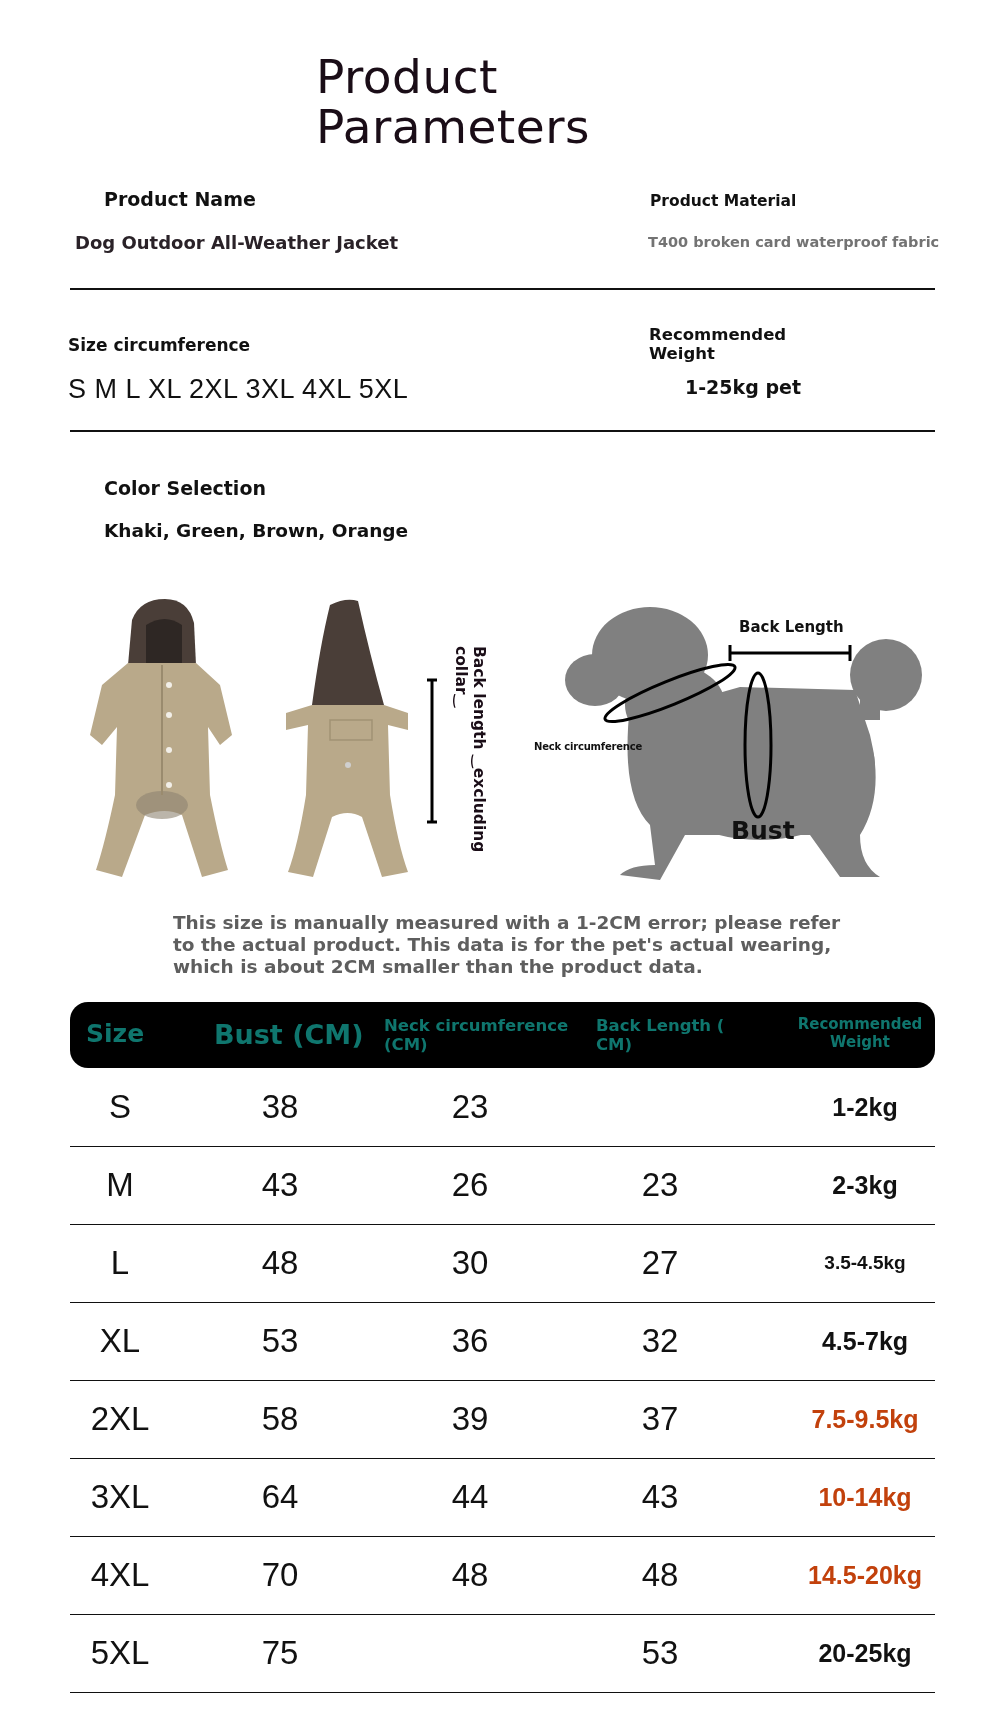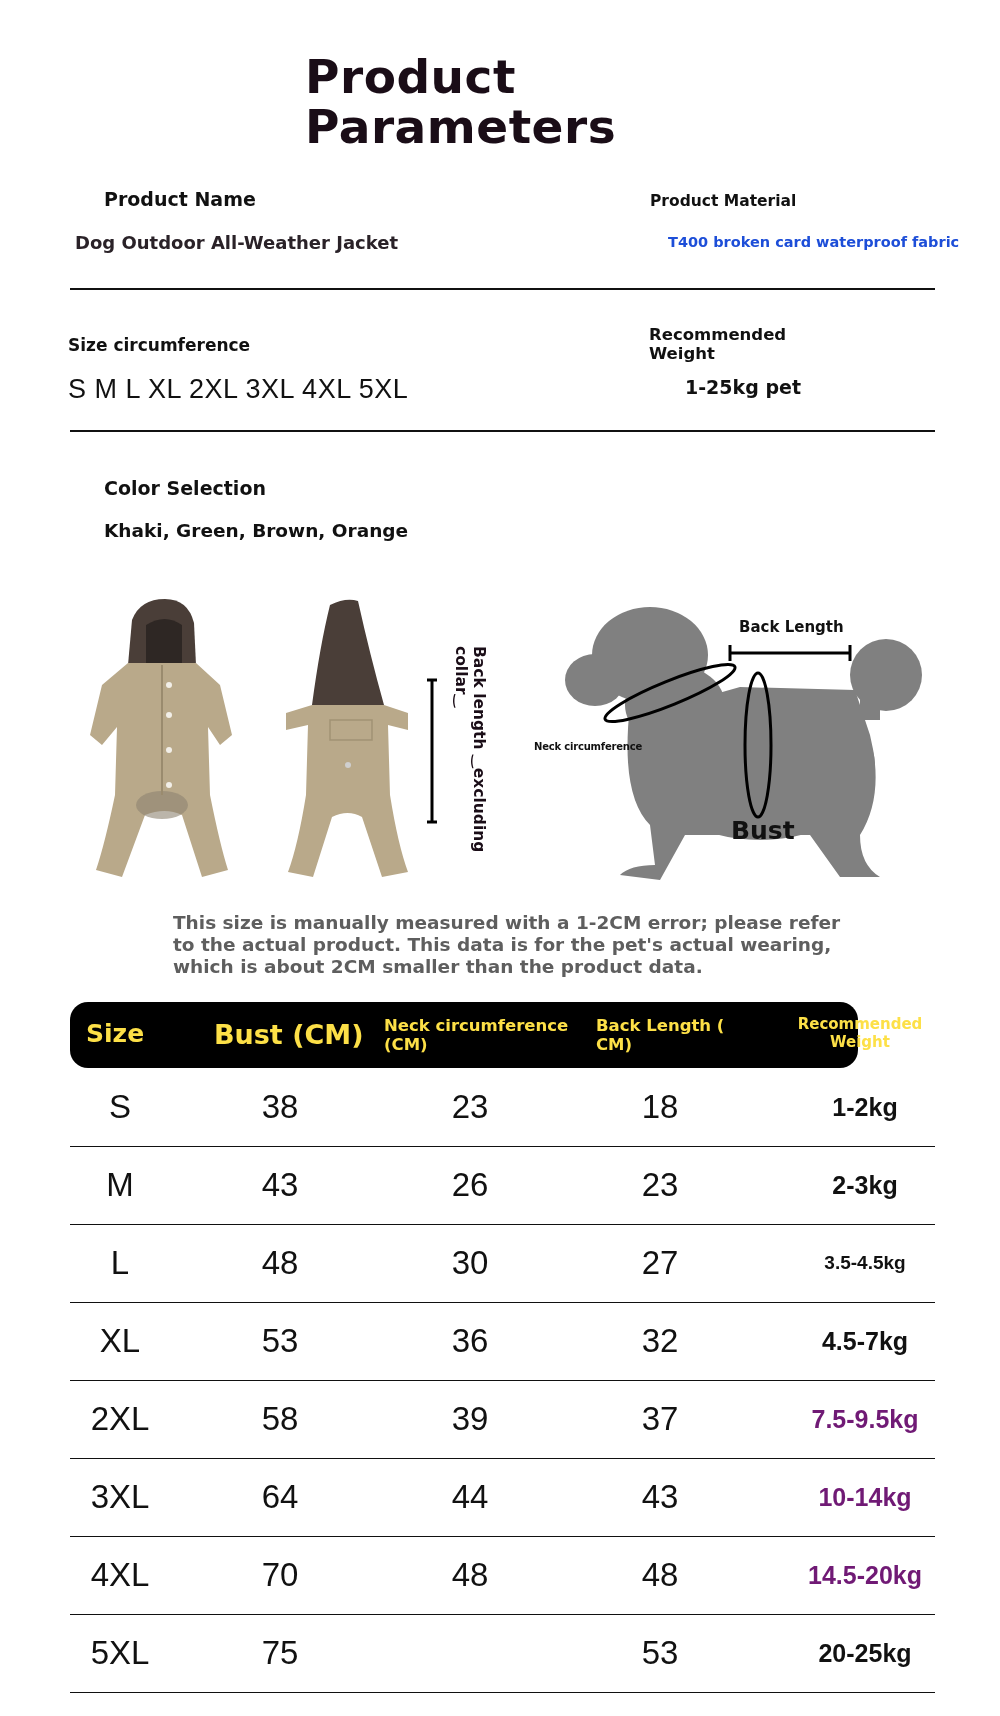--- a/index.html
+++ b/index.html
@@ -1,38 +1,38 @@
 <!DOCTYPE html>
 <html><head>
 <meta charset="utf-8">
 <style>
   html, body { margin: 0; padding: 0; background: #ffffff; }
   body { width: 1000px; height: 1716px; position: relative; overflow: hidden;
          font-family: "DejaVu Sans", sans-serif; color: #111; }
   .abs { position: absolute; }
-  .title { left: 305px; top: 52px; font-size: 47px; font-weight: bold; line-height: 50px; color: #1a0d17; letter-spacing: 0.5px; }
+  .title { left: 316px; top: 52px; font-size: 47px; font-weight: normal; line-height: 50px; color: #1a0d17; letter-spacing: 0.5px; }
   .label { font-weight: bold; font-size: 19px; color: #111; margin-left: 36px; }
   .label-sm { font-weight: bold; font-size: 15.5px; color: #111; line-height: 19px; }
   .value { font-weight: bold; font-size: 18px; color: #2a2228; }
-  .value-sm { font-weight: bold; font-size: 14.5px; color: #1d4ed8; margin-left: 20px; }
+  .value-sm { font-weight: bold; font-size: 14.5px; color: #737373; }
   .hr { position: absolute; left: 70px; width: 865px; height: 1.5px; background: #111; }
   .sizes { font-family: "Liberation Sans", sans-serif; font-size: 27px; color: #111; letter-spacing: 0.5px; }
   .note { left: 173px; top: 912px; width: 680px; font-size: 18.5px; font-weight: bold; line-height: 22px; color: #5e5e5e; }
-  .thead { left: 70px; top: 1002px; width: 788px; height: 66px; background: #000; border-radius: 18px; color: #fde047; }
+  .thead { left: 70px; top: 1002px; width: 865px; height: 66px; background: #000; border-radius: 18px; color: #0f766e; }
   .th { position: absolute; font-weight: bold; }
   .row { position: absolute; left: 70px; width: 865px; height: 78px; border-bottom: 1.5px solid #111; }
   .cell { position: absolute; top: 0; height: 78px; line-height: 78px; text-align: center;
           font-family: "Liberation Sans", sans-serif; font-size: 33px; color: #111; }
   .c0 { left: 0; width: 100px; }
   .c1 { left: 160px; width: 100px; }
   .c2 { left: 350px; width: 100px; }
   .c3 { left: 540px; width: 100px; }
   .c4 { left: 730px; width: 130px; font-weight: bold; font-size: 25px; }
   .c4.small { font-size: 19px; }
-  .c4.purple { color: #701a75; }
+  .c4.purple { color: #c2410c; }
 </style>
 </head>
 <body>
 
 <div class="abs title">
   <div>Product</div>
   <div>Parameters</div>
 </div>
 
 <div class="abs label" style="left:68px; top:188px;">Product Name</div>
@@ -125,21 +125,20 @@
   <div class="th" style="left:720px; width:140px; top:13px; font-size:15px; line-height:18px; text-align:center;">
     <div>Recommended</div>
     <div>Weight</div>
   </div>
 </div>
 
 <div class="row" style="top:1068px;">
   <div class="cell c0">S</div>
   <div class="cell c1">38</div>
   <div class="cell c2">23</div>
-  <div class="cell c3">18</div>
   <div class="cell c4">1-2kg</div>
 </div>
 <div class="row" style="top:1146px;">
   <div class="cell c0">M</div>
   <div class="cell c1">43</div>
   <div class="cell c2">26</div>
   <div class="cell c3">23</div>
   <div class="cell c4">2-3kg</div>
 </div>
 <div class="row" style="top:1224px;">

